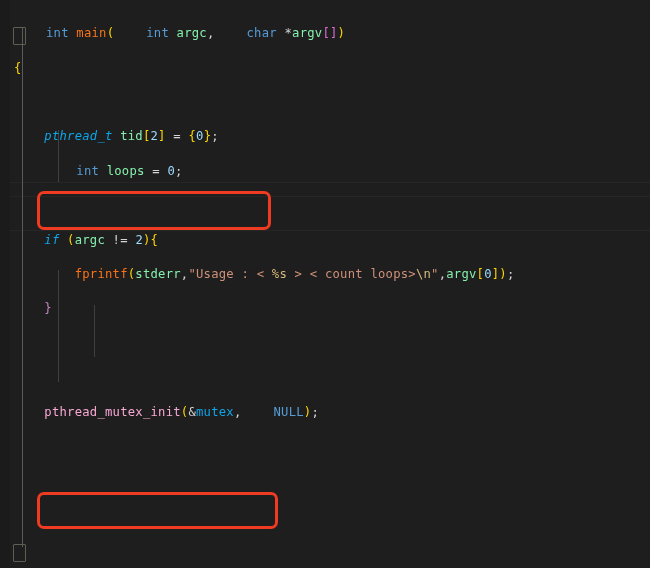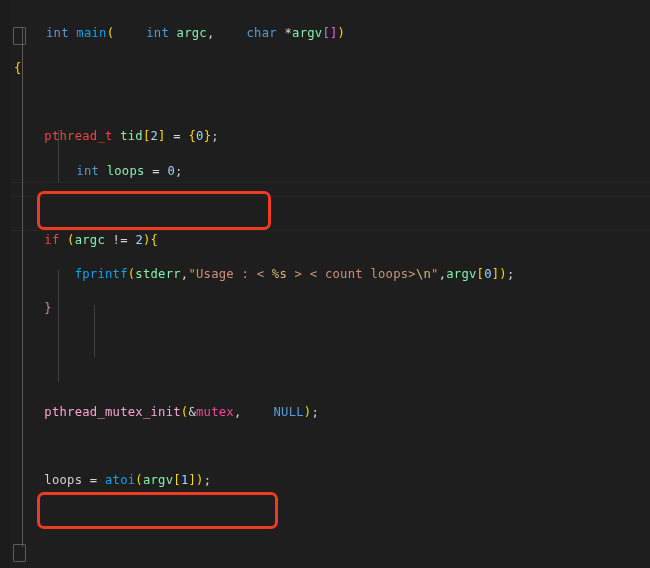--- a/index.html
+++ b/index.html
@@ -44,22 +44,22 @@
   .brk{
     position:absolute;border:1px solid #5e5e52;border-radius:1px;
   }
   
   .redbox{
     position:absolute;border:3px solid #ef3b22;border-radius:7px;
     pointer-events:none;
   }
   
   .kw{color:#569cd6;margin-left:32px;}        
-  .kw2{color:#ef4444;}       
-  .fn{color:#0ea5e9;}        
+  .kw2{color:#0ea5e9;font-style:italic;}       
+  .fn{color:#f97316;}        
   .var{color:#86efac;}       
   .numc{color:#9cdcfe;}      
   .str{color:#ce9178;}       
   .esc{color:#d7ba7d;}       
   .op{color:#d4d4d4;}        
   .par{color:#ffd700;}       
   .par2{color:#da70d6;}      
   .brc{color:#ffd700;}
   .brcP{color:#c586c0;}
   .idx{color:#ffd700;}
@@ -92,23 +92,22 @@
 <div class="ln"><span class="brc">{</span></div>
 <div class="ln"> </div>
 <div class="ln">    <span class="kw2">pthread_t</span> <span class="var">tid</span><span class="idx">[</span><span class="numc">2</span><span class="idx">]</span> <span class="op">=</span> <span class="par">{</span><span class="numc">0</span><span class="par">}</span>;</div>
 <div class="ln">    <span class="kw">int</span> <span class="var">loops</span> <span class="op">=</span> <span class="numc">0</span>;</div>
 <div class="ln"> </div>
 <div class="ln">    <span class="kw2">if</span> <span class="par">(</span><span class="var">argc</span> <span class="op">!=</span> <span class="numc">2</span><span class="par">)</span><span class="brc">{</span></div>
 <div class="ln">        <span class="fn">fprintf</span><span class="par">(</span><span class="var">stderr</span>,<span class="str">"Usage : &lt; </span><span class="esc">%s</span><span class="str"> &gt; &lt; count loops&gt;</span><span class="esc">\n</span><span class="str">"</span>,<span class="var">argv</span><span class="idx">[</span><span class="numc">0</span><span class="idx">]</span><span class="par">)</span>;</div>
 <div class="ln">    <span class="brcP">}</span></div>
 <div class="ln"> </div>
 <div class="ln"> </div>
-<div class="ln">    <span class="fn" style="color:#f9a8d4;">pthread_mutex_init</span><span class="par">(</span><span class="op">&amp;</span><span class="var" style="color:#ec4899;">mutex</span>,<span class="kw">NULL</span><span class="par">)</span>;</div>
+<div class="ln">    <span class="fn" style="color:#f9a8d4;">pthread_mutex_init</span><span class="par">(</span><span class="op">&amp;</span><span class="var" style="color:#0ea5e9;">mutex</span>,<span class="kw">NULL</span><span class="par">)</span>;</div>
 <div class="ln"> </div>
-<div class="ln">    <span class="var" style="color:#d4d4d4;">loops</span> <span class="op">=</span> <span class="fn">atoi</span><span class="par">(</span><span class="var">argv</span><span class="idx">[</span><span class="numc">1</span><span class="idx">]</span><span class="par">)</span>;</div>
 
 
 
 
 
 
 
 
 
 

